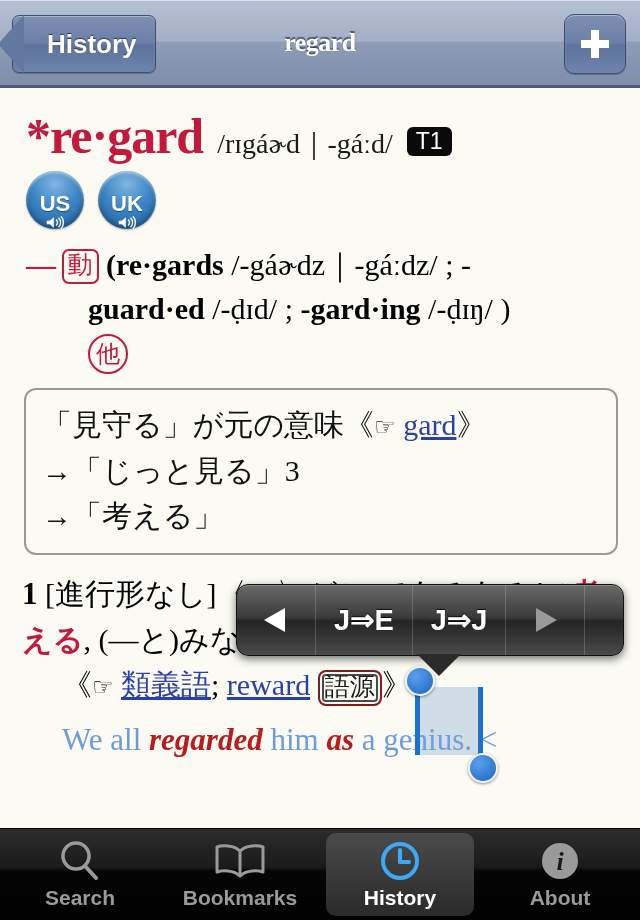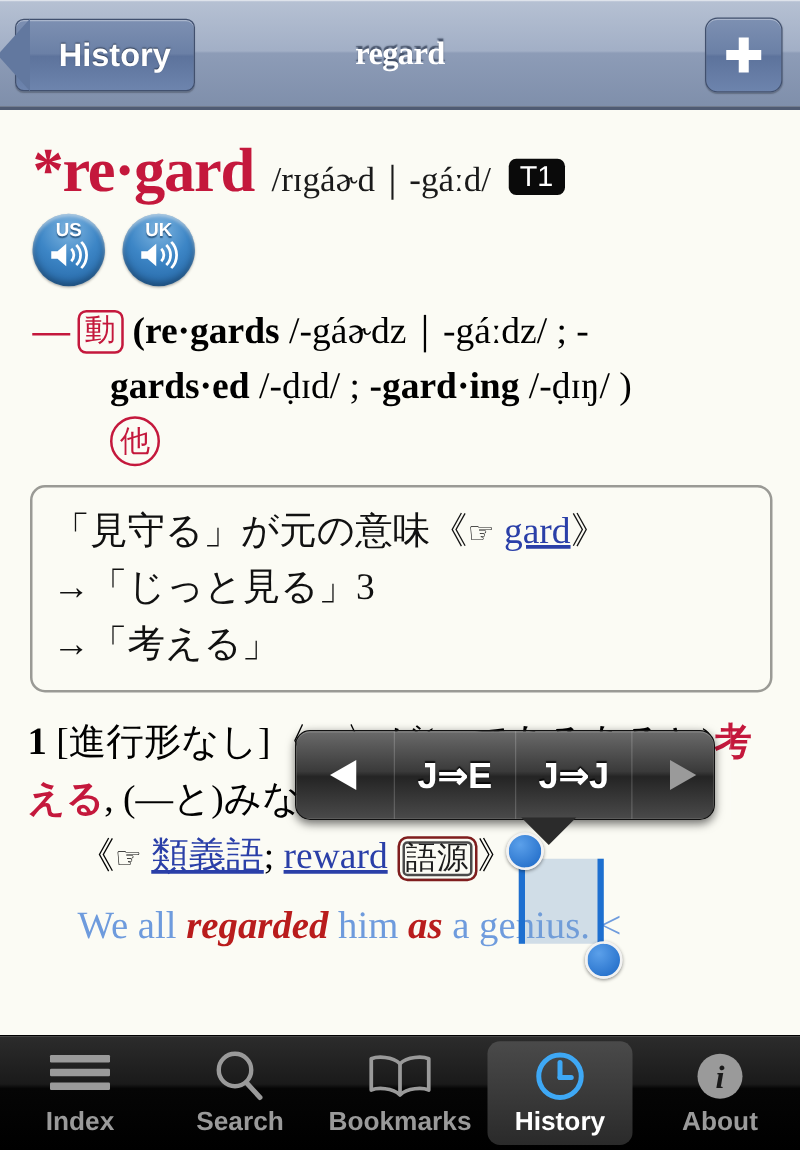--- a/index.html
+++ b/index.html
@@ -90,23 +90,23 @@
 
   .audio-row { display: flex; gap: 14px; padding: 6px 0 0 26px; }
   .audio-btn {
     width: 58px; height: 58px; border-radius: 50%;
     background: radial-gradient(circle at 50% 22%, #7fb5e0 0%, #3d86c6 45%, #1f5f9e 100%);
     box-shadow: inset 0 -3px 6px rgba(0,0,0,.30), inset 0 2px 3px rgba(255,255,255,.55), 0 1px 2px rgba(0,0,0,.3);
     position: relative; display: flex; flex-direction: column;
     align-items: center; justify-content: flex-start; padding-top: 6px;
   }
   .audio-btn .lbl {
-    color: #fff; font-size: 15px; font-weight: bold;
+    color: #fff; font-size: 22px; font-weight: bold;
     font-family: "Liberation Sans", sans-serif;
-    text-shadow: 0 1px 1px rgba(0,40,80,.6); line-height: 1;
+    text-shadow: 0 1px 1px rgba(0,40,80,.6); line-height: 1; margin-top: 16px;
   }
   .audio-btn .spk { margin-top: 1px; }
 
   .verb-block { padding: 14px 0 0 26px; font-size: 30px; line-height: 1.45; }
   .dash { color: #c4183c; font-weight: bold; letter-spacing: -2px; }
   .jp-badge {
     display: inline-block; border: 2px solid #c4183c; color: #c4183c;
     border-radius: 7px; padding: 0px 4px 2px; font-size: 25px;
     font-family: "DejaVu Sans", sans-serif; line-height: 1.15;
     vertical-align: 2px;
@@ -158,21 +158,21 @@
     position: absolute; width: 30px; height: 30px; border-radius: 50%;
     background: radial-gradient(circle at 35% 30%, #5ba0ea, #1a66c4);
     border: 2px solid #f2f2f2;
     box-shadow: 0 1px 3px rgba(0,0,0,.45);
   }
   .sel-handle.top { left: 405px; top: 575px; }
   .sel-handle.bot { left: 468px; top: 662px; }
 
   
   .popup {
-    position: absolute; left: 236px; top: 493px; width: 336px; height: 72px;
+    position: absolute; left: 236px; top: 493px; width: 388px; height: 72px;
     background: linear-gradient(to bottom, #6a6a6a 0%, #3a3a3a 46%, #242424 52%, #4a4a4a 100%);
     border: 1px solid #111; border-radius: 12px;
     display: flex; align-items: stretch;
     box-shadow: 0 3px 8px rgba(0,0,0,.55), inset 0 1px 0 rgba(255,255,255,.22);
   }
   .popup-item {
     display: flex; align-items: center; justify-content: center;
     color: #fff; font-size: 29px; font-weight: bold;
     font-family: "Liberation Sans", sans-serif;
     text-shadow: 0 -1px 1px rgba(0,0,0,.8);
@@ -261,21 +261,21 @@
 
     <div class="verb-block">
       <div>
         <span class="dash">—</span>
         <span class="jp-badge">動</span>
         <span class="bold">(re·gards</span>
         <span>/-gáɚdz｜-gáːdz/</span>
         <span>; -</span>
       </div>
       <div class="verb-line2">
-        <span class="bold">gards·ed</span>
+        <span class="bold">guard·ed</span>
         <span>/-ḍɪd/</span>
         <span>; </span>
         <span class="bold">-gard·ing</span>
         <span>/-ḍɪŋ/</span>
         <span>)</span>
       </div>
       <div class="verb-line3">
         <span class="jp-badge-round">他</span>
       </div>
     </div>
@@ -321,30 +321,20 @@
           <polygon points="8,5 8,29 29,17" fill="#9a9a9a"></polygon>
         </svg>
       </div>
       <div class="popup-tail"></div>
     </div>
 
   </div>
 
   <div class="tabbar">
 
-    <div class="tab">
-      <span class="ico">
-        <svg width="52" height="38" viewBox="0 0 52 38">
-          <rect x="2" y="2" width="48" height="6" rx="1" fill="#9a9a9a"></rect>
-          <rect x="2" y="13" width="48" height="6" rx="1" fill="#9a9a9a"></rect>
-          <rect x="2" y="24" width="48" height="6" rx="1" fill="#9a9a9a"></rect>
-        </svg>
-      </span>
-      <span class="lbl">Index</span>
-    </div>
 
     <div class="tab">
       <span class="ico">
         <svg width="44" height="42" viewBox="0 0 44 42">
           <circle cx="18" cy="16" r="13" stroke="#9a9a9a" stroke-width="3.5" fill="none"></circle>
           <line x1="27" y1="26" x2="38" y2="38" stroke="#9a9a9a" stroke-width="4" stroke-linecap="round"></line>
         </svg>
       </span>
       <span class="lbl">Search</span>
     </div>

